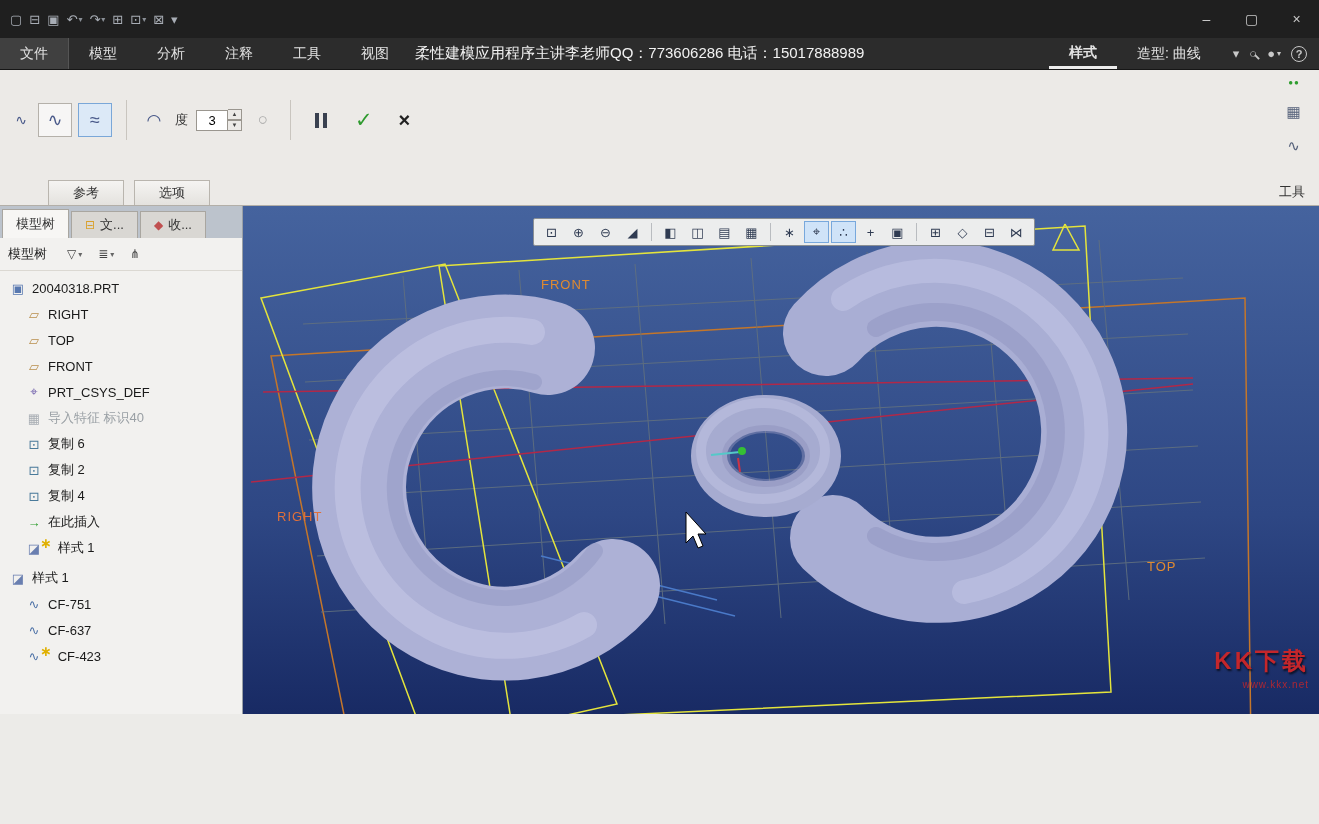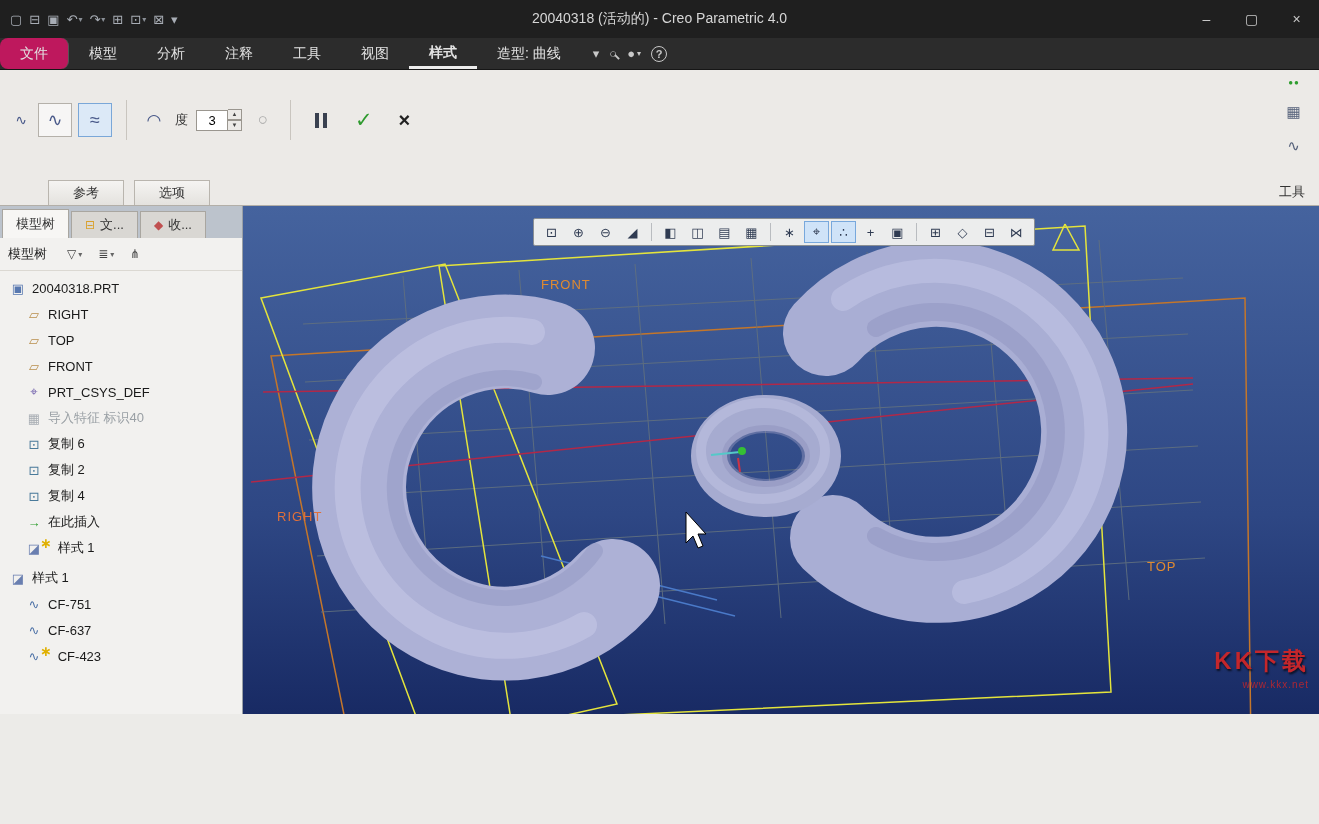--- a/index.html
+++ b/index.html
@@ -12,21 +12,21 @@
   .qat-icon { color:#a8adb5; font-size:13px; display:flex; align-items:center; gap:1px; cursor:default; }
   .qat-icon .caret { font-size:8px; color:#8a8f96; }
   .caret:empty { display:none; }
   .win-title { position:absolute; left:50%; transform:translateX(-50%); color:#d6d6d6; font-size:14px; white-space:nowrap; }
   .win-controls { margin-left:auto; display:flex; height:38px; }
   .win-btn { width:45px; display:flex; align-items:center; justify-content:center; color:#c8c8c8; font-size:14px; }
 
   
   .tabbar { height:32px; background:#2c2c2c; display:flex; align-items:center; border-bottom:1px solid #161616; }
   .rtab { padding:0 20px; line-height:31px; font-size:14px; color:#e2e2e2; white-space:nowrap; }
-  .rtab.file-tab { background:#be185d; border-right:1px solid #555;border-radius:8px; }
+  .rtab.file-tab { background:#404040; border-right:1px solid #555; }
   .rtab.active { border-bottom:3px solid #ededed; line-height:28px;font-weight:bold; }
   .promo { flex:1 1 auto; overflow:hidden; white-space:nowrap; color:#f2f2f2; font-size:15px; padding:0 6px; }
   .tab-icons { display:flex; align-items:center; gap:10px; padding:0 12px; }
   .tab-icon { color:#c8c8c8; font-size:13px; display:flex; align-items:center; gap:2px; position:relative; }
   .tab-icon .caret { font-size:8px; }
   .tab-icon.circ > span:first-child { border:1px solid #c8c8c8; border-radius:50%; width:16px; height:16px; display:inline-flex; align-items:center; justify-content:center; font-size:11px; font-weight:bold; }
   .tab-icon.mag::after { content:""; position:absolute; width:6px; height:2px; background:#c8c8c8; transform:rotate(45deg); right:-3px; bottom:3px; }
 
   
   .ribbon { height:136px; background:#eceae7; border-bottom:1px solid #b3afa8; position:relative; }
@@ -140,21 +140,20 @@
         <span class="qat-icon">
           <span>⊠</span>
 
         </span>
 
         <span class="qat-icon">
           <span>▾</span>
 
         </span>
       </div>
-    <div class="win-title">20040318 (活动的) - Creo Parametric 4.0</div>
     <div class="win-controls">
 
         <span class="win-btn">
           <span>–</span>
         </span>
 
         <span class="win-btn">
           <span>▢</span>
         </span>
 
@@ -184,20 +183,21 @@
         </span>
 
         <span class="rtab">
           <span>工具</span>
         </span>
 
         <span class="rtab">
           <span>视图</span>
         </span>
       </div>
+    <span class="promo">柔性建模应用程序主讲李老师QQ：773606286 电话：15017888989</span>
     <div style="display:flex">
 
         <span class="rtab active">
           <span>样式</span>
         </span>
 
         <span class="rtab">
           <span>造型: 曲线</span>
         </span>
       </div>

